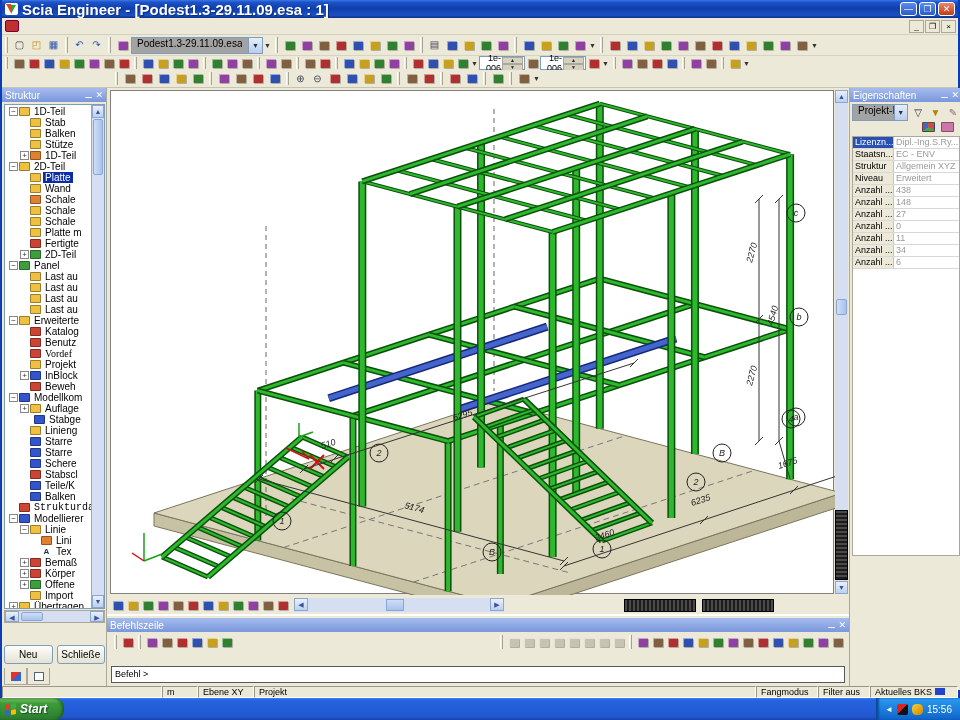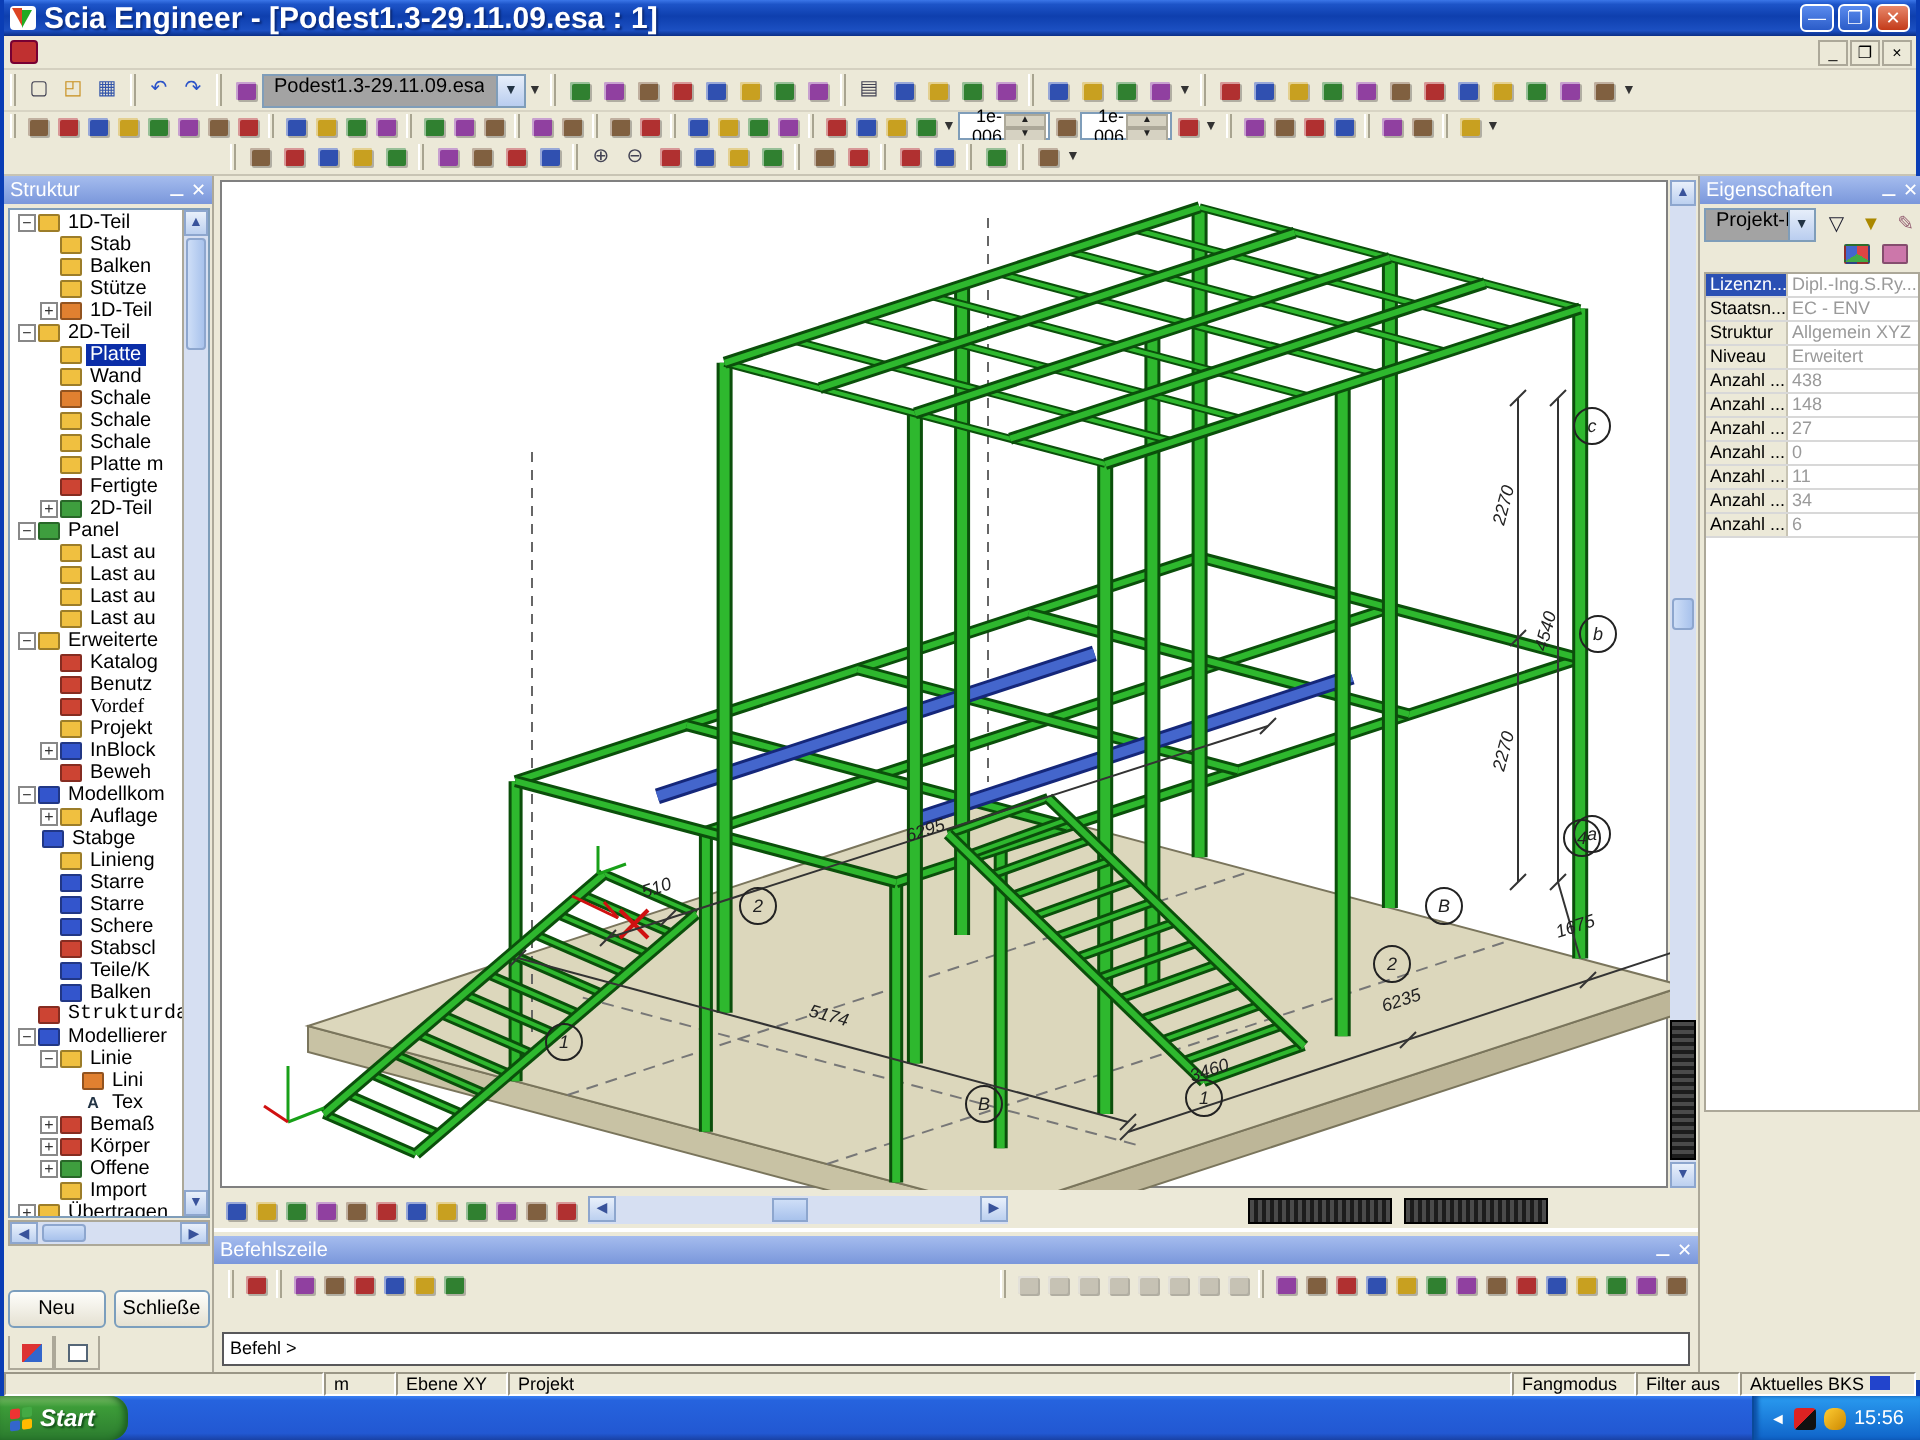--- a/index.html
+++ b/index.html
@@ -608,21 +608,21 @@
           <div class="trow" style="padding-left: 4px;">
             <span class="texp">−</span>
             <span class="tic" style="background: rgb(51, 85, 204);"></span>
             <span class="tlabel">Modellkom</span>
           </div>
           <div class="trow" style="padding-left: 15px;">
             <span class="texp">+</span>
             <span class="tic" style="background: rgb(240, 192, 64);"></span>
             <span class="tlabel">Auflage</span>
           </div>
-          <div class="trow" style="padding-left: 6px;">
+          <div class="trow" style="padding-left: 19px;">
             <span style="width: 10px; flex: 0 0 auto;"></span>
             <span class="tic" style="background: rgb(51, 85, 204);"></span>
             <span class="tlabel">Stabge</span>
           </div>
           <div class="trow" style="padding-left: 15px;">
             <span style="width: 10px; flex: 0 0 auto;"></span>
             <span class="tic" style="background: rgb(240, 192, 64);"></span>
             <span class="tlabel">Linieng</span>
           </div>
           <div class="trow" style="padding-left: 15px;">

